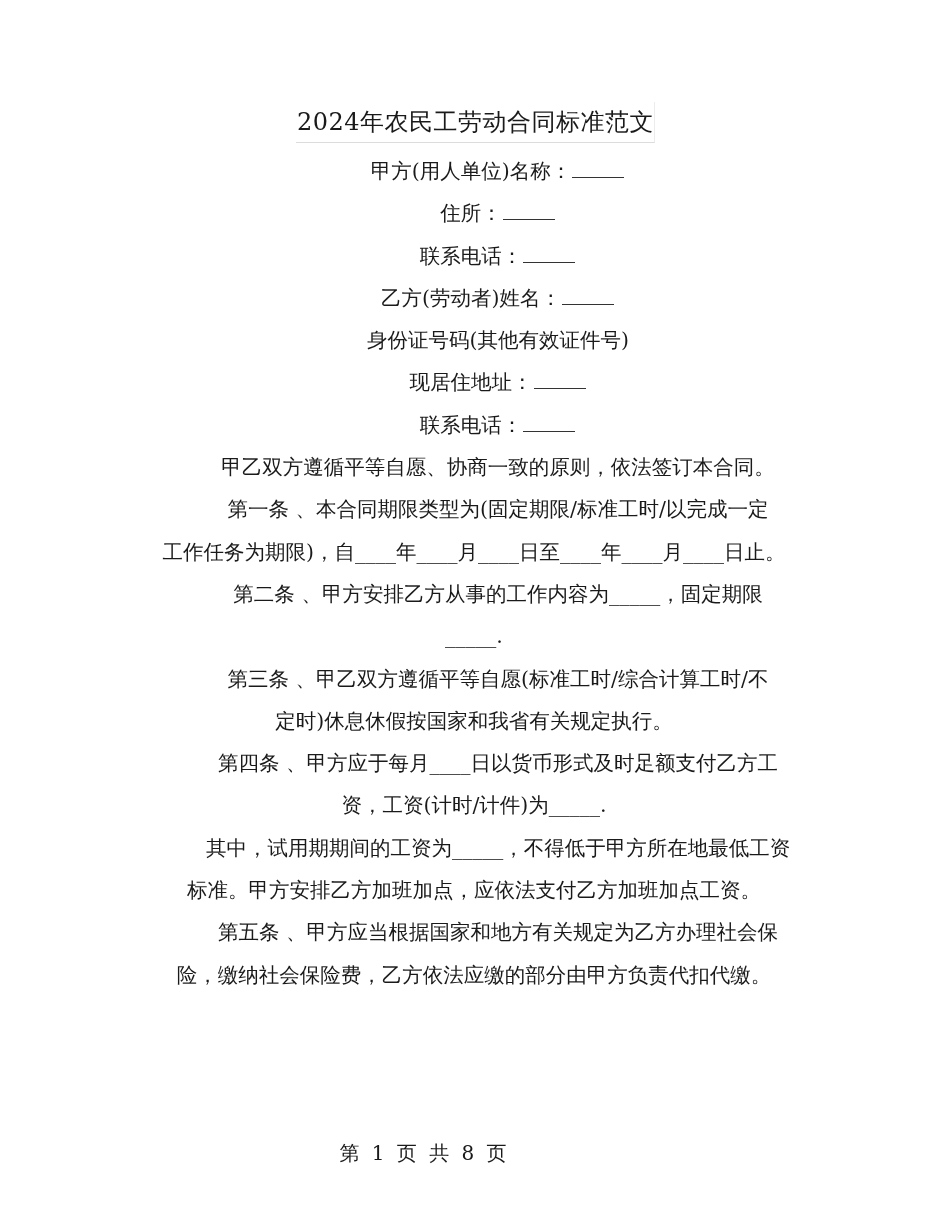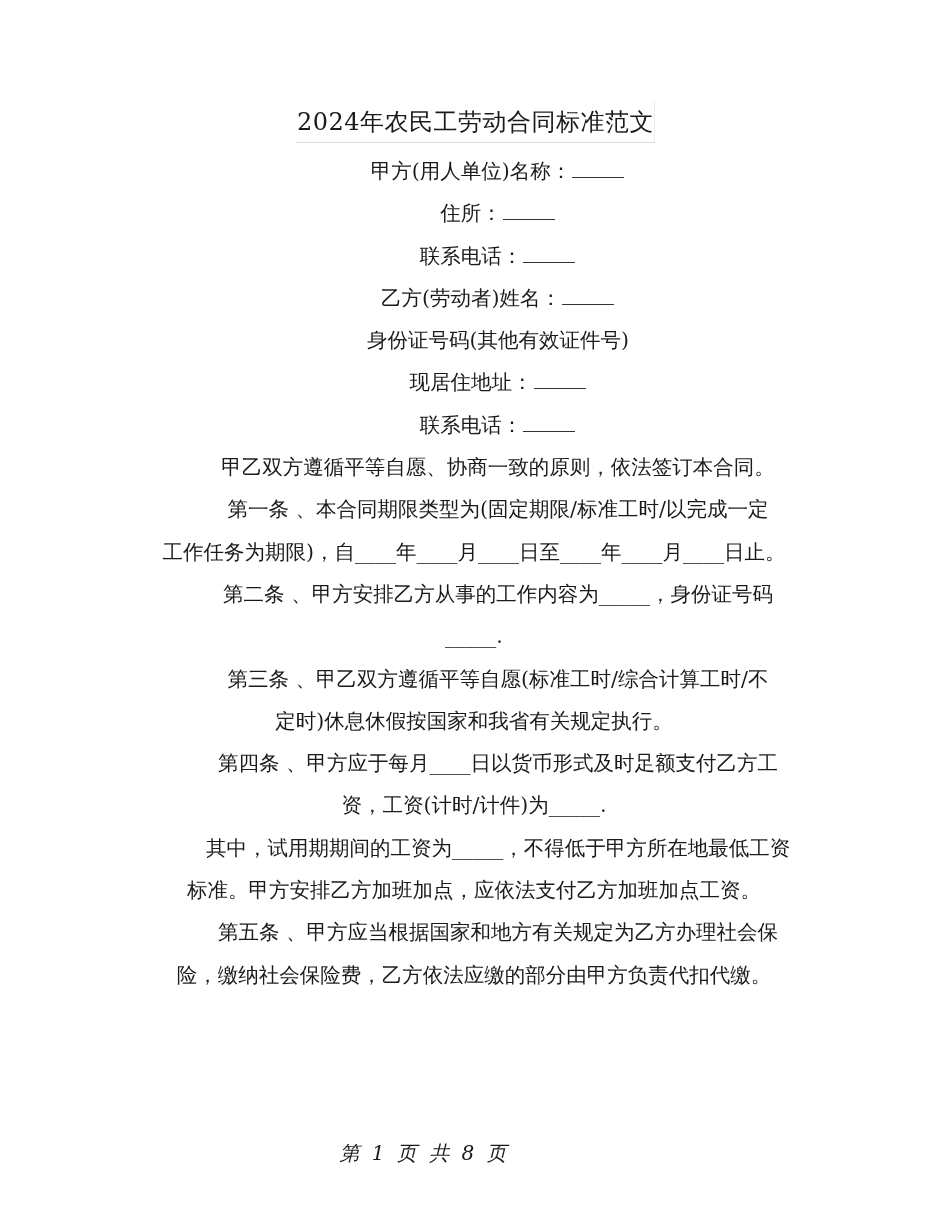--- a/index.html
+++ b/index.html
@@ -5,42 +5,42 @@
   html, body { margin: 0; padding: 0; background: #ffffff; }
   body { width: 950px; height: 1230px; position: relative; overflow: hidden;
          font-family: "DejaVu Serif", "Liberation Serif", serif; color: #1a1a1a; }
   .title { position: absolute; left: 296px; top: 102px; width: 358px; height: 40px;
            border-bottom: 1px solid #dcdcdc; border-right: 1px solid #ececec;
            font-size: 24px; line-height: 40px; text-align: right; white-space: nowrap; letter-spacing: 0.5px; }
   .body { position: absolute; left: 140px; top: 150px; width: 668px; font-size: 20.5px; line-height: 42.3px; text-align: center; }
   .line { white-space: nowrap; height: 42.3px; }
   .indent { padding-left: 48px; }
   .blank { display: inline-block; border-bottom: 1px solid #333; height: 1px; vertical-align: baseline; margin: 0 1px; }
-  .footer { position: absolute; left: 0; width: 846px; top: 1140px; text-align: center; font-size: 20px; word-spacing: 6px; font-style: italic; }
+  .footer { position: absolute; left: 0; width: 846px; top: 1140px; text-align: center; font-size: 20px; word-spacing: 6px; }
 </style>
 </head>
 <body>
 
 <div>
   <div class="title">2024年农民工劳动合同标准范文</div>
 
   <div class="body">
     <div class="line indent"><span>甲方(用人单位)名称：</span><span class="blank" style="width:52px"></span></div>
     <div class="line indent"><span>住所：</span><span class="blank" style="width:52px"></span></div>
     <div class="line indent"><span>联系电话：</span><span class="blank" style="width:52px"></span></div>
     <div class="line indent"><span>乙方(劳动者)姓名：</span><span class="blank" style="width:52px"></span></div>
     <div class="line indent"><span>身份证号码(其他有效证件号)</span></div>
     <div class="line indent"><span>现居住地址：</span><span class="blank" style="width:52px"></span></div>
     <div class="line indent"><span>联系电话：</span><span class="blank" style="width:52px"></span></div>
     <div class="line indent">甲乙双方遵循平等自愿、协商一致的原则，依法签订本合同。</div>
 
     <div class="line indent">第一条 、本合同期限类型为(固定期限/标准工时/以完成一定</div>
     <div class="line">工作任务为期限)，自____年____月____日至____年____月____日止。</div>
 
-    <div class="line indent">第二条 、甲方安排乙方从事的工作内容为_____，身份证号码</div>
+    <div class="line indent">第二条 、甲方安排乙方从事的工作内容为_____，固定期限</div>
     <div class="line">_____.</div>
 
     <div class="line indent">第三条 、甲乙双方遵循平等自愿(标准工时/综合计算工时/不</div>
     <div class="line">定时)休息休假按国家和我省有关规定执行。</div>
 
     <div class="line indent">第四条 、甲方应于每月____日以货币形式及时足额支付乙方工</div>
     <div class="line">资，工资(计时/计件)为_____.</div>
 
     <div class="line indent">其中，试用期期间的工资为_____，不得低于甲方所在地最低工资</div>
     <div class="line">标准。甲方安排乙方加班加点，应依法支付乙方加班加点工资。</div>

